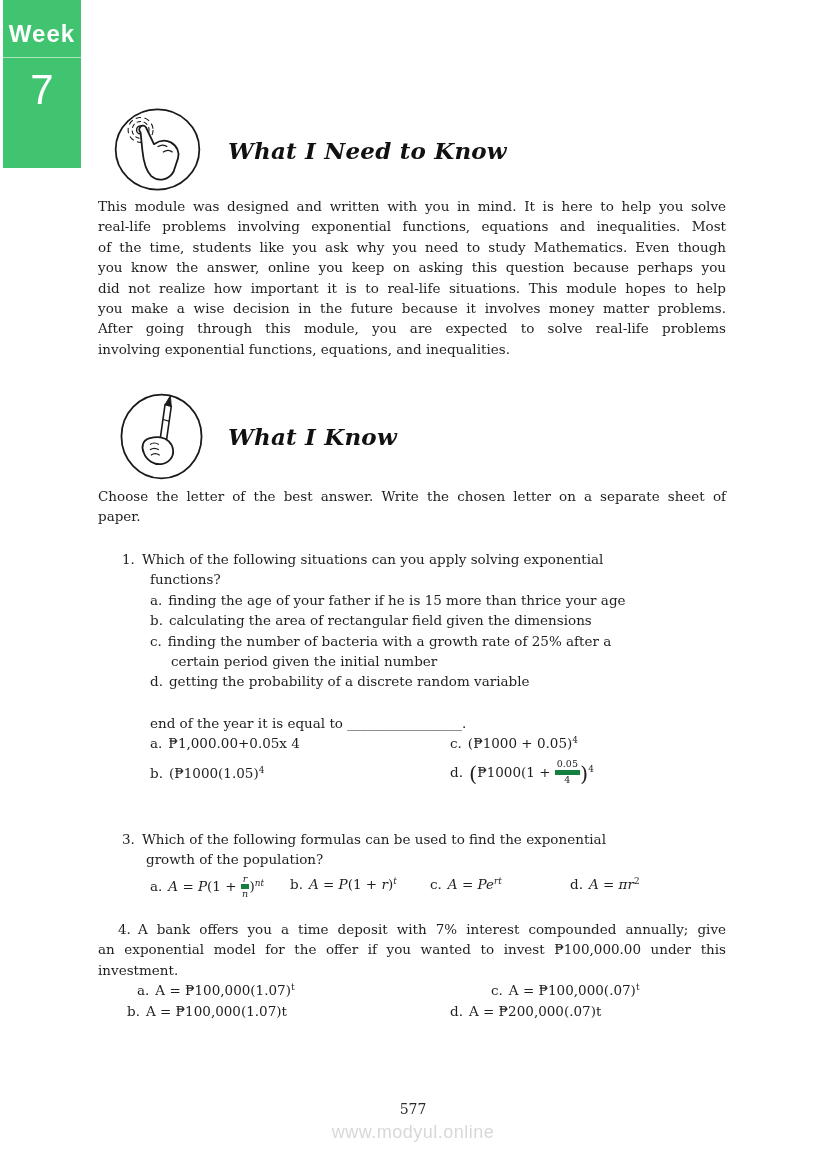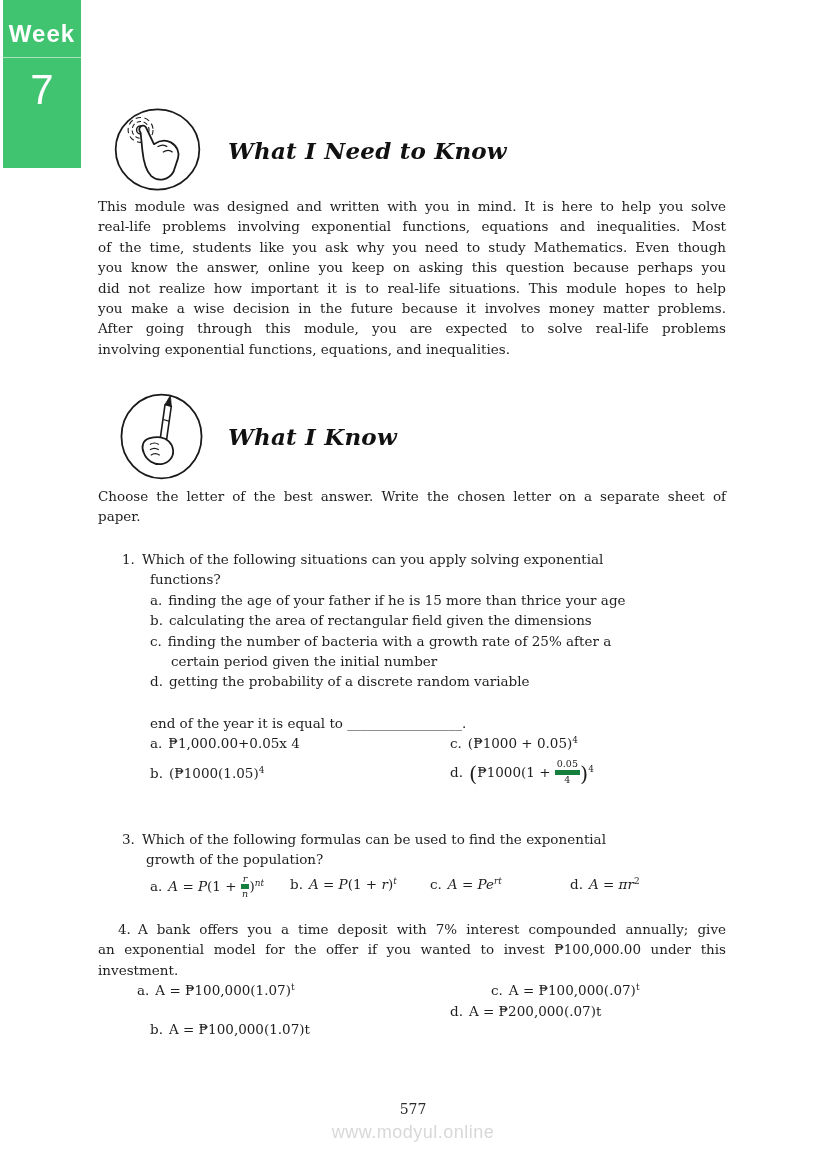--- a/index.html
+++ b/index.html
@@ -175,21 +175,21 @@
   <div class="ll">investment.</div>
   <div class="optrow" style="height:20.4px;">
     <span class="cell" style="left:39px;">
       <span class="olab">a.</span><span>A = ₱100,000(1.07)<sup>t</sup></span>
     </span>
     <span class="cell" style="left:352px;margin-left:41px;">
       <span class="olab">c.</span><span>A = ₱100,000(.07)<sup>t</sup></span>
     </span>
   </div>
   <div class="optrow" style="height:20.4px;">
-    <span class="cell" style="left:52px;margin-top:18px;">
+    <span class="cell" style="left:29px;">
       <span class="olab">b.</span><span>A = ₱100,000(1.07)t</span>
     </span>
     <span class="cell" style="left:352px;">
       <span class="olab">d.</span><span>A = ₱200,000(.07)t</span>
     </span>
   </div>
 </div>
 
 <div class="abs footer-num">577</div>
 <div class="abs watermark">www.modyul.online</div>

